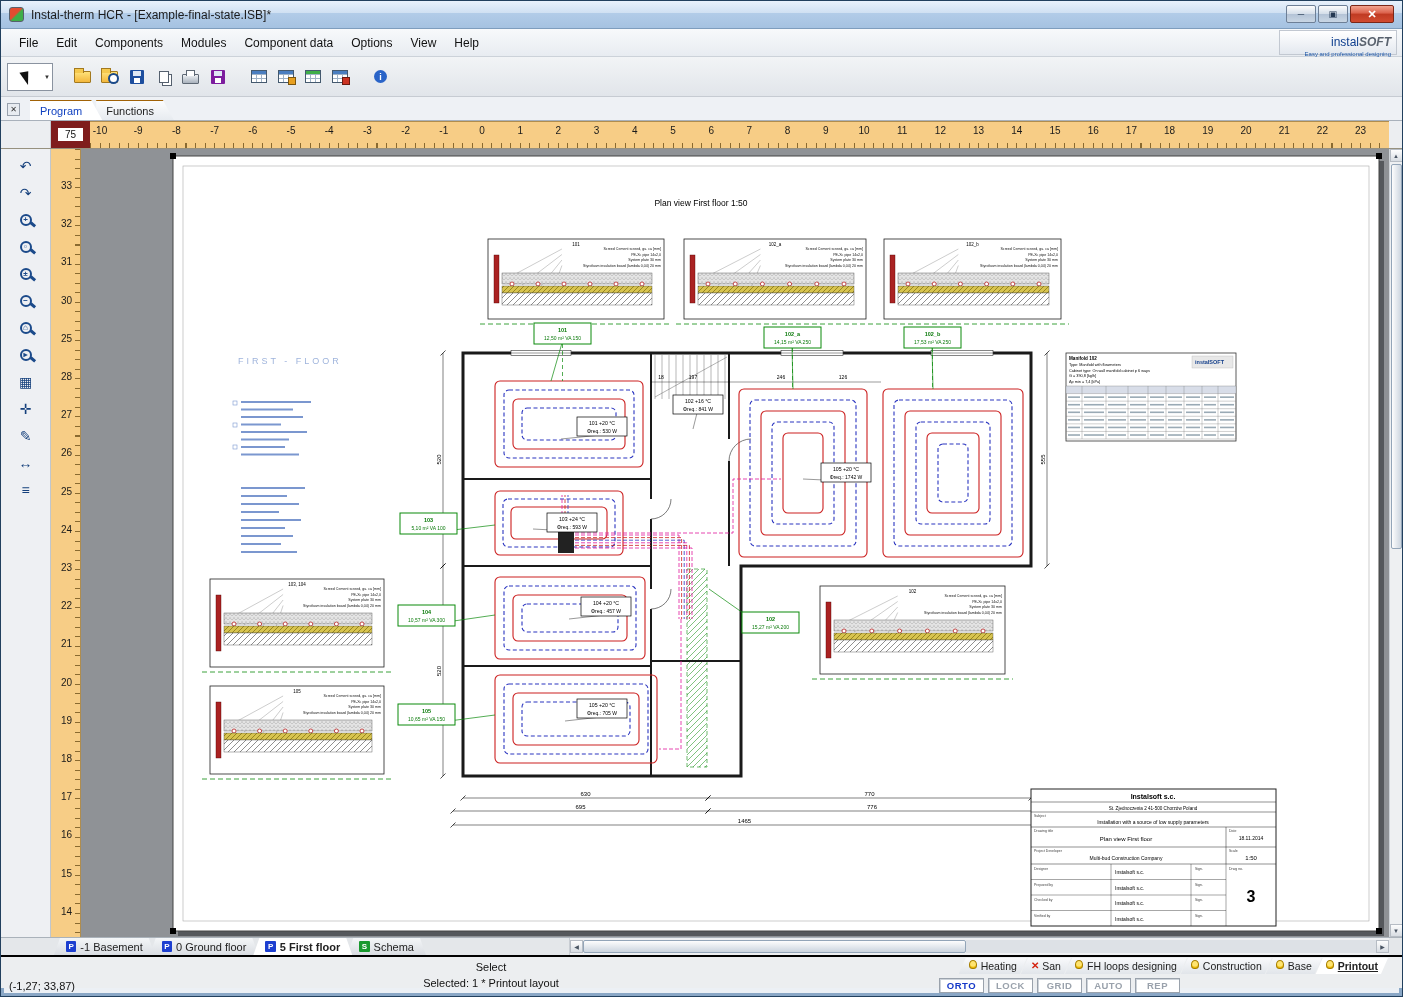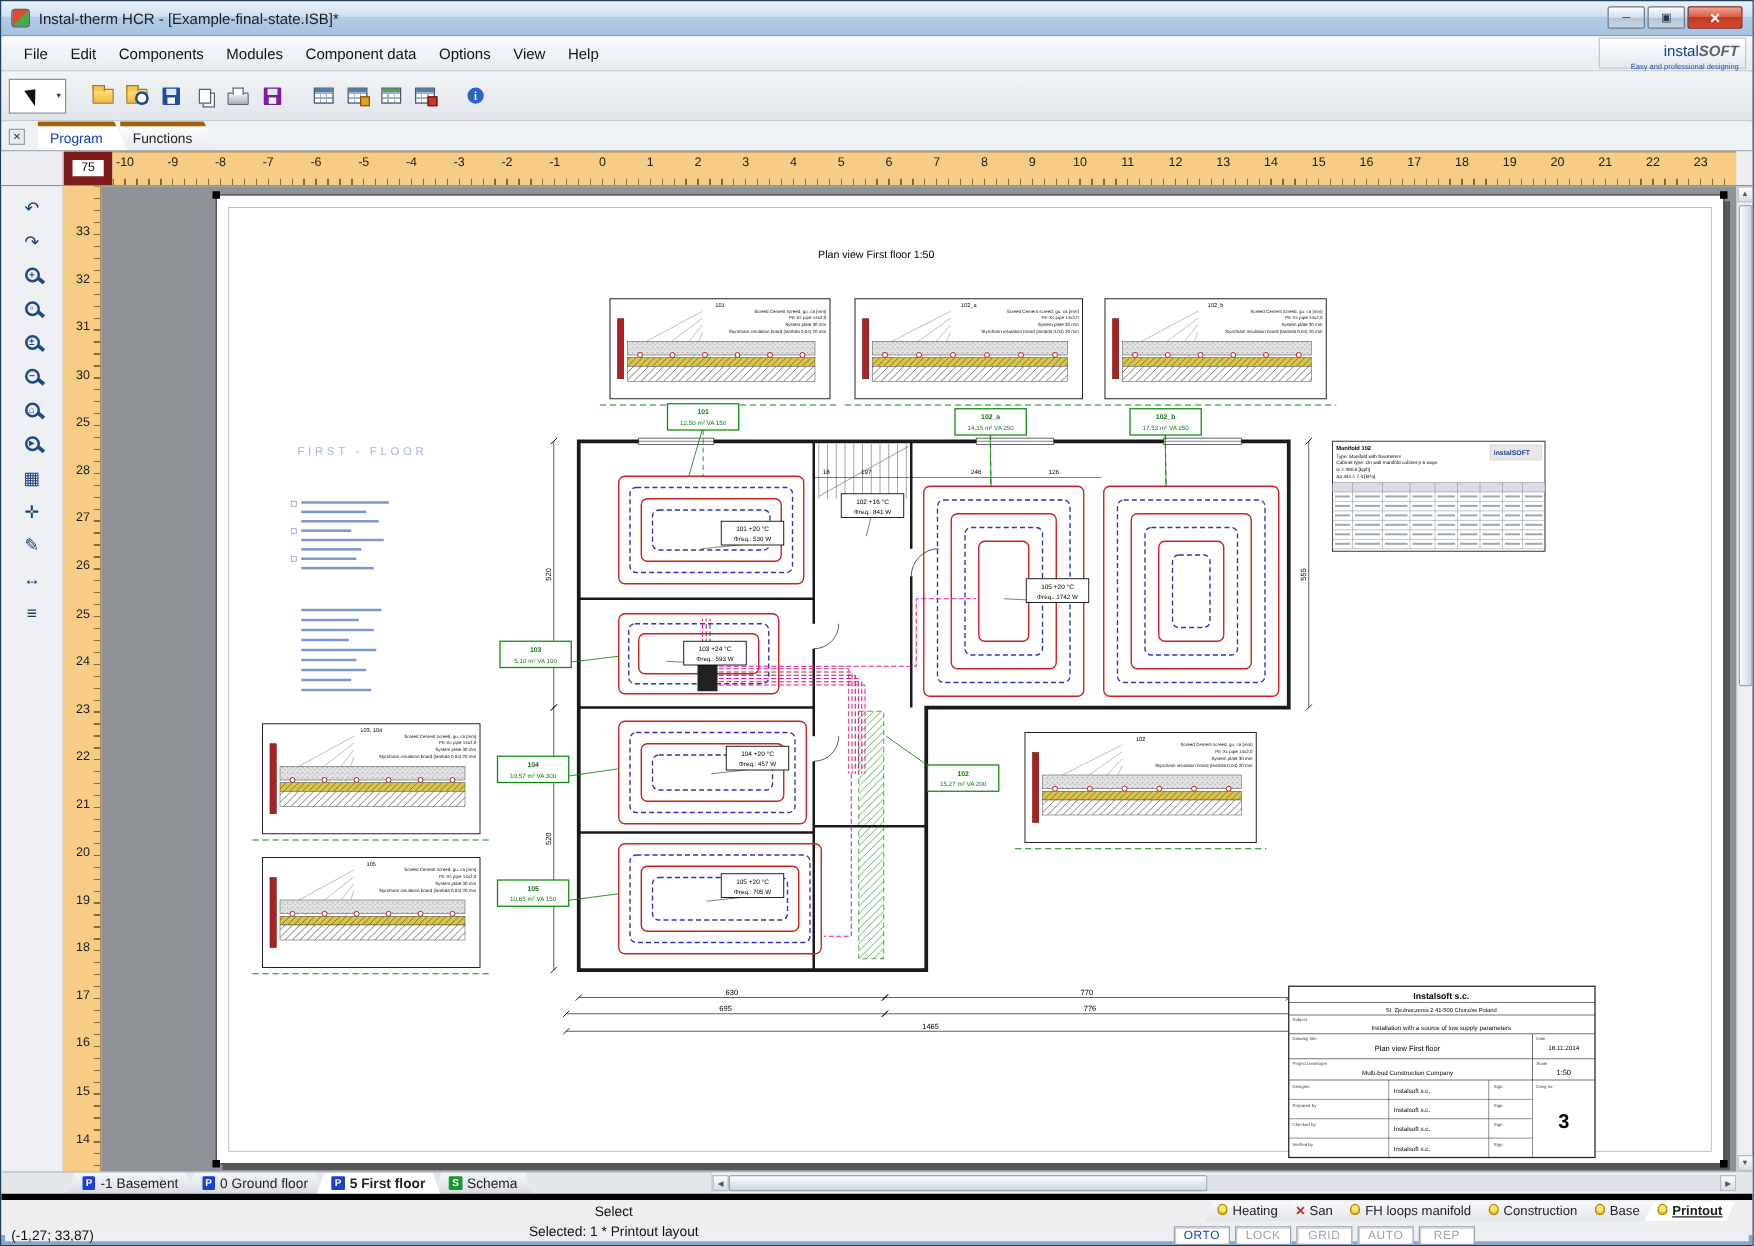--- a/index.html
+++ b/index.html
@@ -43,21 +43,21 @@
 .ic-grid{width:16px;height:13px;border:1px solid #44596e;background-color:#fff;background-image:linear-gradient(#4a7ec0 0 3px,transparent 3px),repeating-linear-gradient(90deg,transparent 0 4px,#9fb2c6 4px 5px),repeating-linear-gradient(transparent 0 3px,#9fb2c6 3px 4px);position:relative}
 .ic-grid.badge-o::after{content:"";position:absolute;right:-3px;bottom:-3px;width:6px;height:6px;background:#e8a020;border:1px solid #7a5510}
 .ic-grid.badge-r::after{content:"";position:absolute;right:-3px;bottom:-3px;width:6px;height:6px;background:#cc3322;border:1px solid #6a1a10}
 .ic-grid.green{background-image:linear-gradient(#3fae49 0 3px,transparent 3px),repeating-linear-gradient(90deg,transparent 0 4px,#9fb2c6 4px 5px),repeating-linear-gradient(transparent 0 3px,#9fb2c6 3px 4px)}
 .ic-info{width:13px;height:13px;border-radius:50%;background:#2a64c8;color:#fff;display:flex;align-items:center;justify-content:center;font-size:9px;font-weight:bold}
 .ic-info::before{content:"i"}
 
 
 .doctabs{height:24px;background:#eef1f5;display:flex;align-items:flex-end;padding-left:4px;border-bottom:1px solid #a9b1bb;position:relative}
 .panel-close{width:13px;height:13px;border:1px solid #98a1ad;background:#e8ecf1;font-size:8px;line-height:11px;text-align:center;color:#333;margin:0 10px 4px 2px}
-.dtab{position:relative;padding:4px 20px 3px 10px;font-size:11px;color:#222;background:linear-gradient(#fbfcfd,#e7ebf0);clip-path:polygon(0 0,calc(100% - 11px) 0,100% 100%,0 100%);margin-right:-6px;border-top:4px solid #a16207}
+.dtab{position:relative;padding:4px 20px 3px 10px;font-size:11px;color:#222;background:linear-gradient(#fbfcfd,#e7ebf0);clip-path:polygon(0 0,calc(100% - 11px) 0,100% 100%,0 100%);margin-right:-6px;border-top:1px solid #a16207}
 .dtab.active{color:#1040c0;background:#fff;z-index:2}
 
 
 .rulerrow{height:28px;display:flex;background:#e9ebee;border-bottom:1px solid #97917f}
 .ruler-left{width:50px;background:#eceef1;border-right:1px solid #c6cbd1}
 .ruler-corner{width:39px;background:#fff;border:7px solid #7f1d1d;font-size:10px;display:flex;align-items:center;justify-content:center;color:#111}
 .hruler{position:relative;flex:1;background:#f7cd86;border-top:1px solid #b08d4e;overflow:hidden}
 .hruler::after{content:"";position:absolute;left:0;right:0;bottom:0;height:5px;background:repeating-linear-gradient(90deg,#8a6a30 0 1px,transparent 1px 9.55px)}
 .rnum{position:absolute;top:3px;transform:translateX(-50%);font-size:10px;color:#1a1a1a}
 .ruler-right{width:13px;background:#eceef1}
@@ -85,31 +85,31 @@
 .sheettab{display:flex;align-items:center;font-size:11px;padding:0 12px;color:#222;background:linear-gradient(#f4f6f8,#d9dde2);clip-path:polygon(6px 0,calc(100% - 6px) 0,100% 100%,0 100%);margin-left:-5px;white-space:nowrap}
 .sheettab.active{background:#fff;font-weight:bold;z-index:2}
 .sicon{font-size:8px;font-weight:bold;color:#fff;background:#1d3fd0;padding:0 2.5px;margin-right:4px;border-radius:1px;line-height:11px}
 .sicon.s{background:#18992e}
 .hscroll{margin-left:auto;width:833px;display:flex;align-items:center;background:#eef0f2;border-left:1px solid #c8cdd3}
 .hthumb{height:13px;width:383px;background:linear-gradient(#fdfdfd,#ccd5df);border:1px solid #93a5b8;border-radius:2px}
 .htrack{flex:1;height:13px;background:#dde1e6}
 .scorner{width:13px;height:100%;background:#e4e7ea}
 
 
-.statusbar{height:33px;background:#eceef0;border-top:5px solid #000000;position:relative;font-size:11px;color:#111}
+.statusbar{height:33px;background:#eceef0;border-top:2px solid #000000;position:relative;font-size:11px;color:#111}
 .coords{position:absolute;left:8px;top:23px}
 .mode{position:absolute;left:400px;width:180px;text-align:center;top:4px}
 .selection{position:absolute;left:350px;width:280px;text-align:center;top:20px}
 .layertabs{position:absolute;right:14px;top:1px;display:flex}
 .ltab{display:flex;align-items:flex-start;font-size:10.5px;padding:2px 10px;background:linear-gradient(#f8f9fb,#e1e5ea);clip-path:polygon(7px 0,100% 0,calc(100% - 7px) 100%,0 100%);margin-left:-6px;color:#222;white-space:nowrap}
 .ltab.active{background:#fff;font-weight:bold;text-decoration:underline}
 .bulb{width:8px;height:9px;background:radial-gradient(circle at 50% 38%,#ffe470 45%,#e8b400 75%);border-radius:50% 50% 42% 42%;margin-right:4px;border:1px solid #a88000}
 .redx{color:#d42210;font-weight:bold;margin-right:3px;font-size:10px}
 .toggles{position:absolute;right:222px;top:21px;display:flex;gap:4px}
-.tg{width:45px;height:15px;background:#fff;border:1px solid #9aa2ac;box-shadow:inset 1px 1px 0 #cdd3da;display:flex;align-items:center;justify-content:center;font-size:9.5px;font-weight:normal;color:#9aa2ac;letter-spacing:.5px}
+.tg{width:45px;height:15px;background:#fff;border:1px solid #9aa2ac;box-shadow:inset 1px 1px 0 #cdd3da;display:flex;align-items:center;justify-content:center;font-size:9.5px;font-weight:bold;color:#9aa2ac;letter-spacing:.5px}
 .tg.on{color:#1538c8}
 </style>
 </head>
 <body>
 
 <div class="window">
 
   <div class="titlebar">
     <span class="appicon"></span>
     <span class="wtitle">Instal-therm HCR - [Example-final-state.ISB]*</span>
@@ -874,21 +874,21 @@
         <span class="ltab">
           <span class="bulb"></span>
           <span>Heating</span>
         </span>
         <span class="ltab">
           <span class="redx">✕</span>
           <span>San</span>
         </span>
         <span class="ltab">
           <span class="bulb"></span>
-          <span>FH loops manifold</span>
+          <span>FH loops designing</span>
         </span>
         <span class="ltab">
           <span class="bulb"></span>
           <span>Construction</span>
         </span>
         <span class="ltab">
           <span class="bulb"></span>
           <span>Base</span>
         </span>
         <span class="ltab active">

